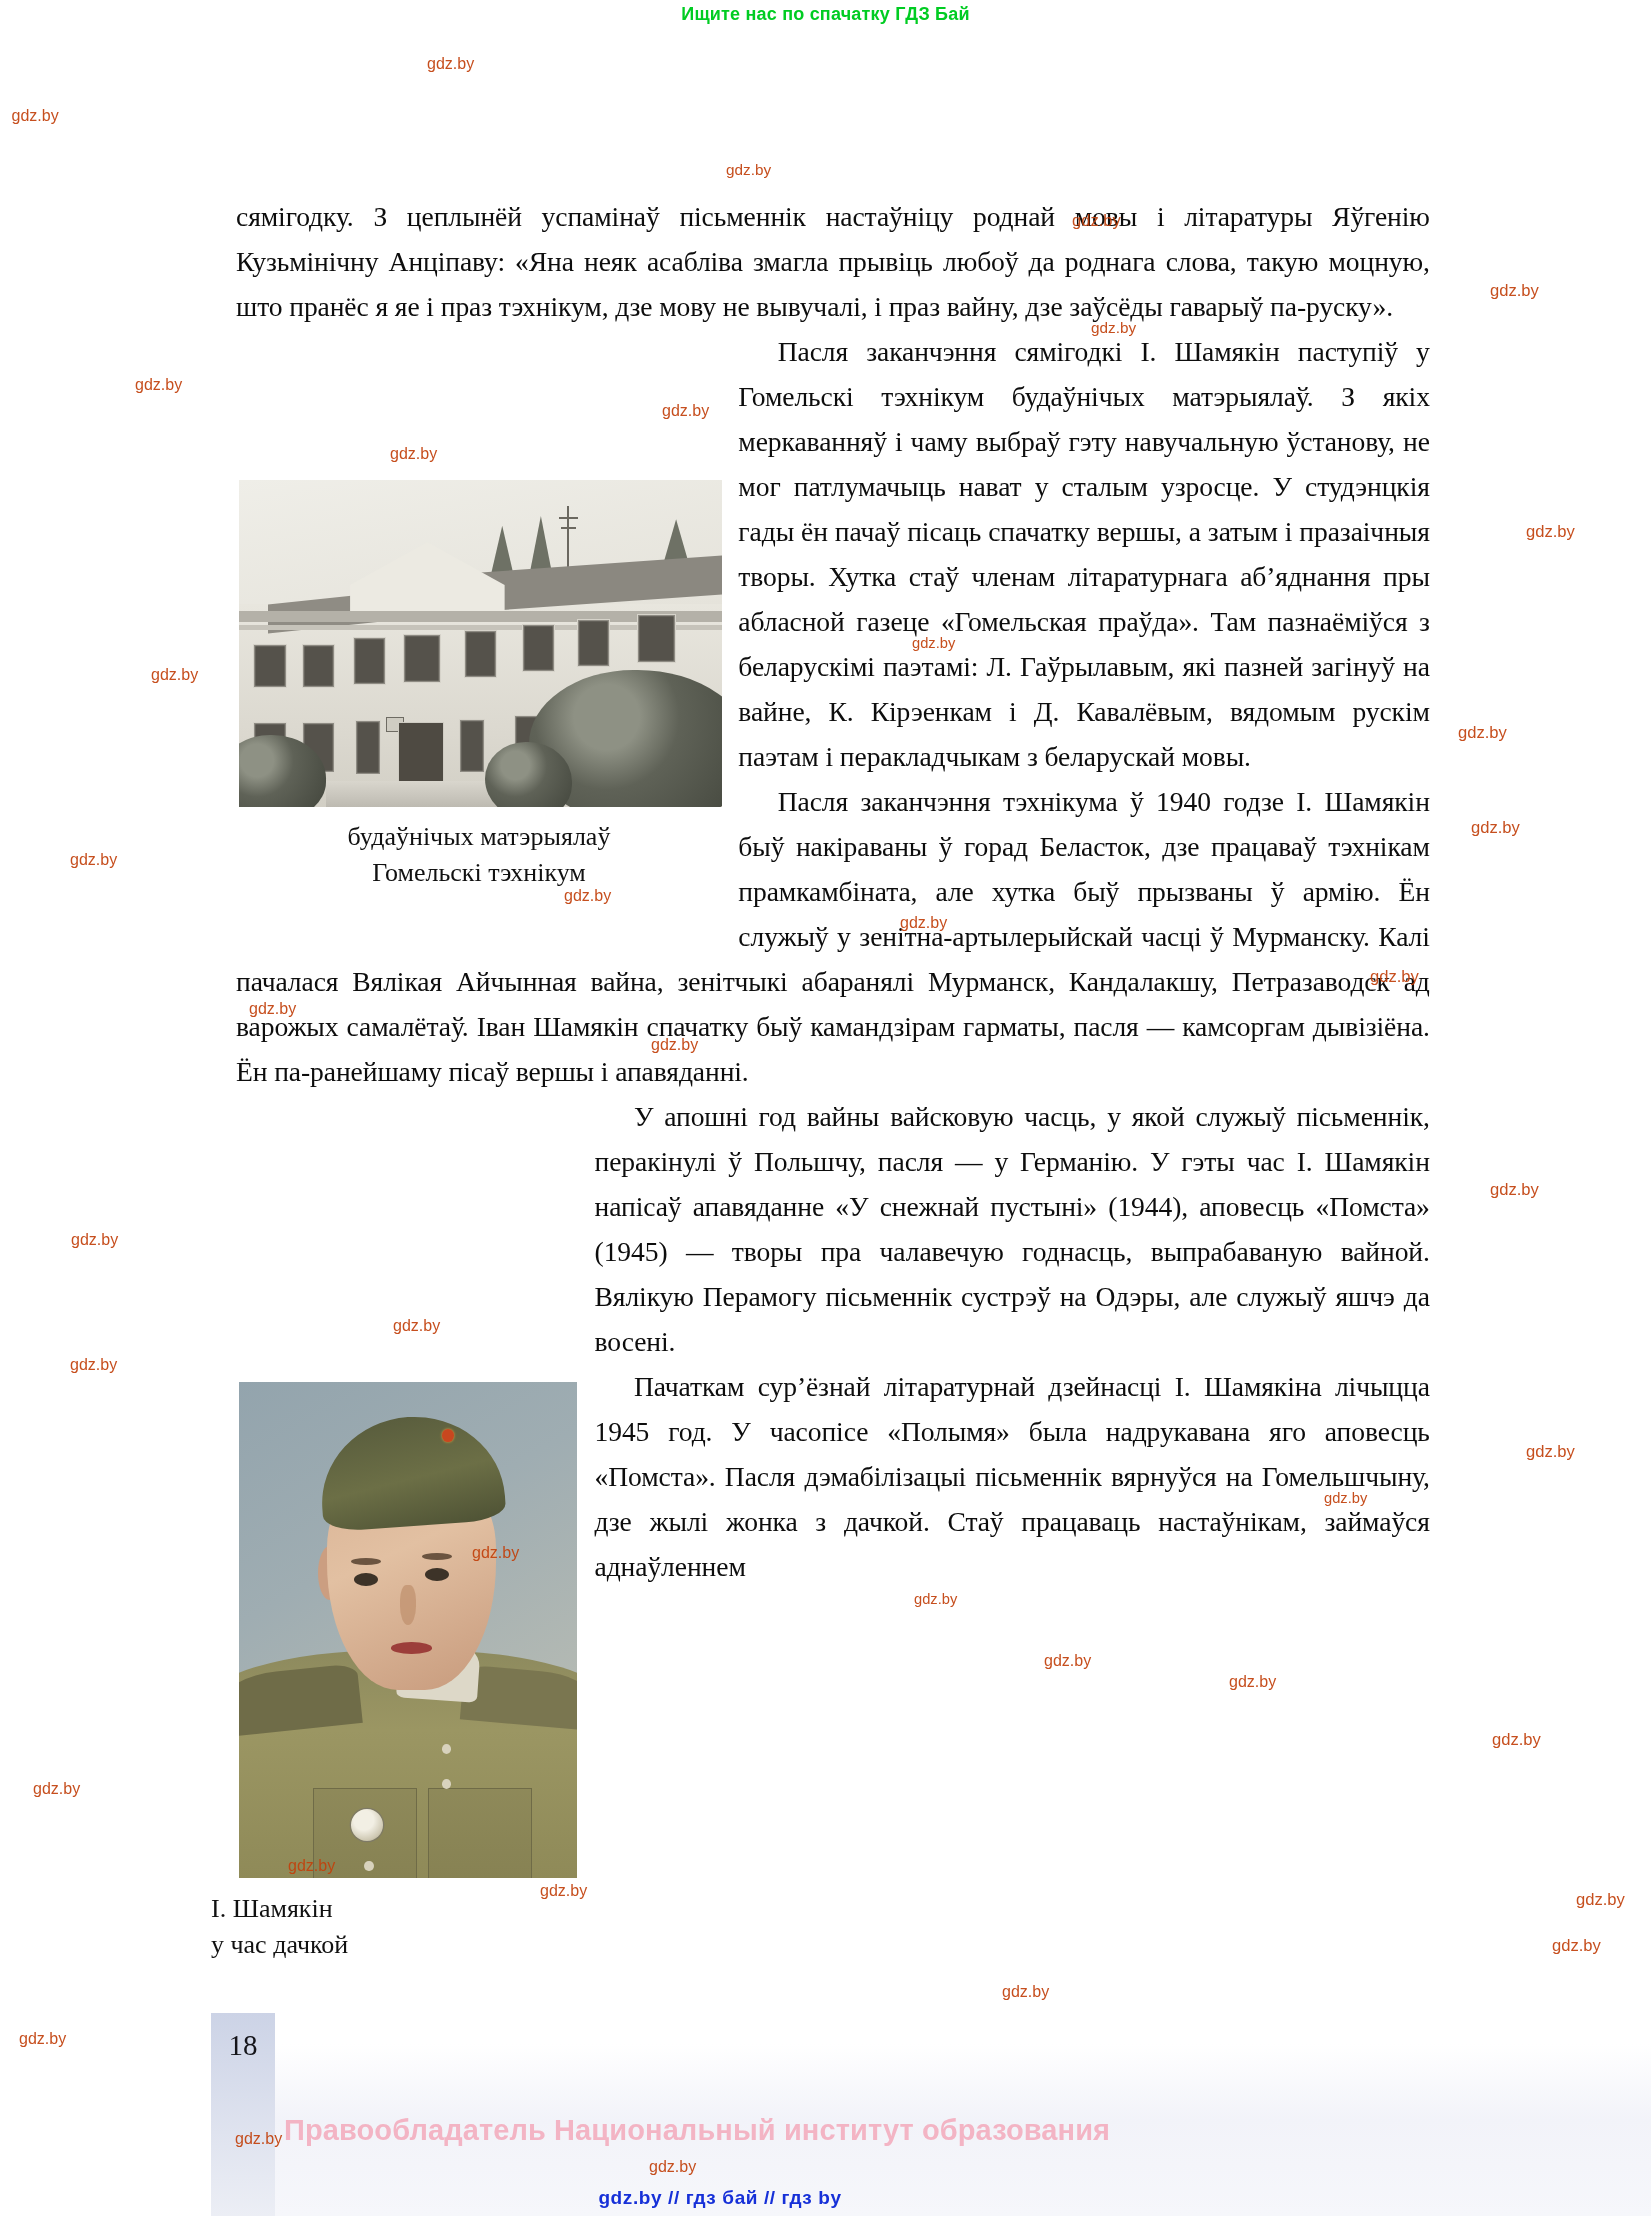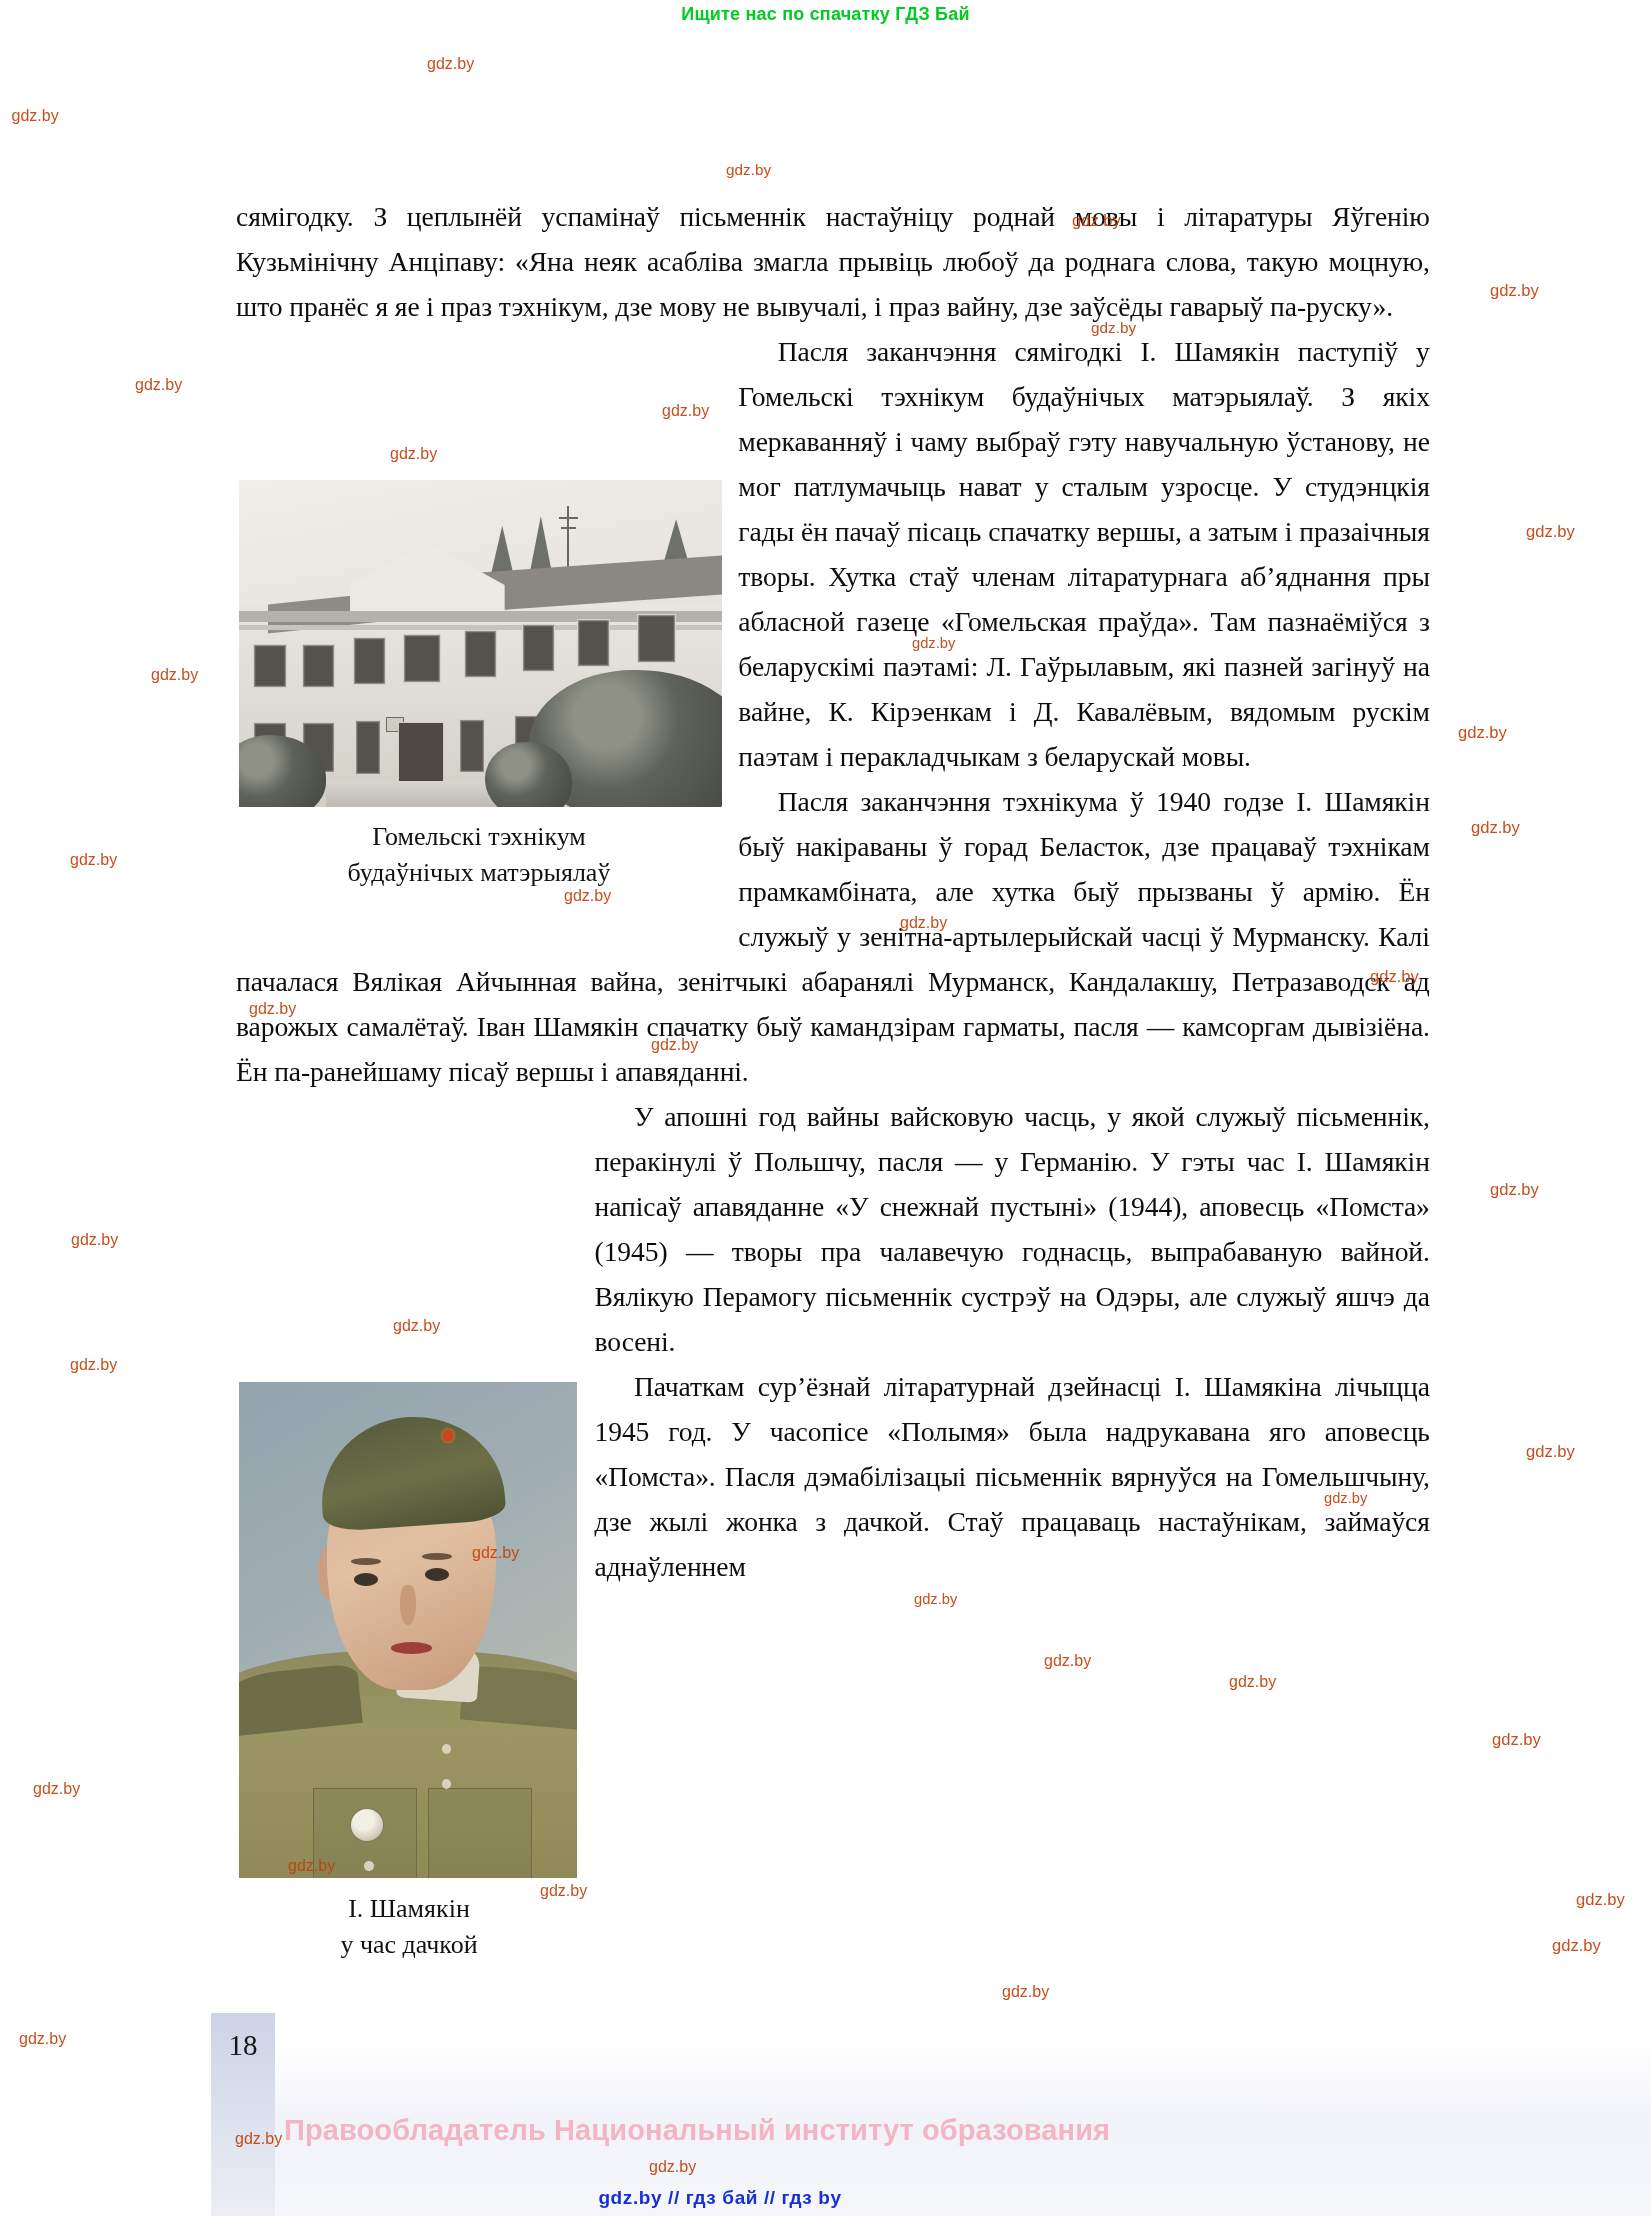--- a/index.html
+++ b/index.html
@@ -56,21 +56,21 @@
   .fig-building-cap{
     position:absolute;left:211px;top:791px;width:536px;
     text-align:center;font-size:26px;line-height:36px;color:#111;
   }
   .fig-soldier{
     position:absolute;left:239px;top:1354px;width:338px;height:496px;
     overflow:hidden;background:#7b8a92;
   }
   .fig-soldier-cap{
     position:absolute;left:211px;top:1863px;width:396px;
-    text-align:center;font-size:26px;line-height:36px;color:#111;
+    text-align:left;font-size:26px;line-height:36px;color:#111;
   }
 
   
   .wrap-top{
     float:left;width:510px;height:612px;shape-outside:inset(0);
   }
   .wrap-bottom{
     float:left;width:364px;height:504px;shape-outside:inset(0);
   }
 
@@ -217,22 +217,22 @@
     <div class="bld-plaque"></div>
     <div class="bld-door"></div>
     <div class="bld-steps"></div>
 
     <div class="bush" style="left:60%;top:58%;width:46%;height:48%;"></div>
     <div class="bush" style="left:-4%;top:78%;width:22%;height:26%;"></div>
     <div class="bush" style="left:51%;top:80%;width:18%;height:24%;"></div>
   </div>
 
   <div class="fig-building-cap">
+    <div>будаўнічых матэрыялаў</div>
     <div>Гомельскі тэхнікум</div>
-    <div>будаўнічых матэрыялаў</div>
   </div>
 
   <div class="fig-soldier">
     <div class="sol-bg"></div>
     <div class="sol-torso"></div>
     <div class="sol-shoulder-l"></div>
     <div class="sol-shoulder-r"></div>
     <div class="sol-collar"></div>
     <div class="sol-neck"></div>
     <div class="sol-ear"></div>

